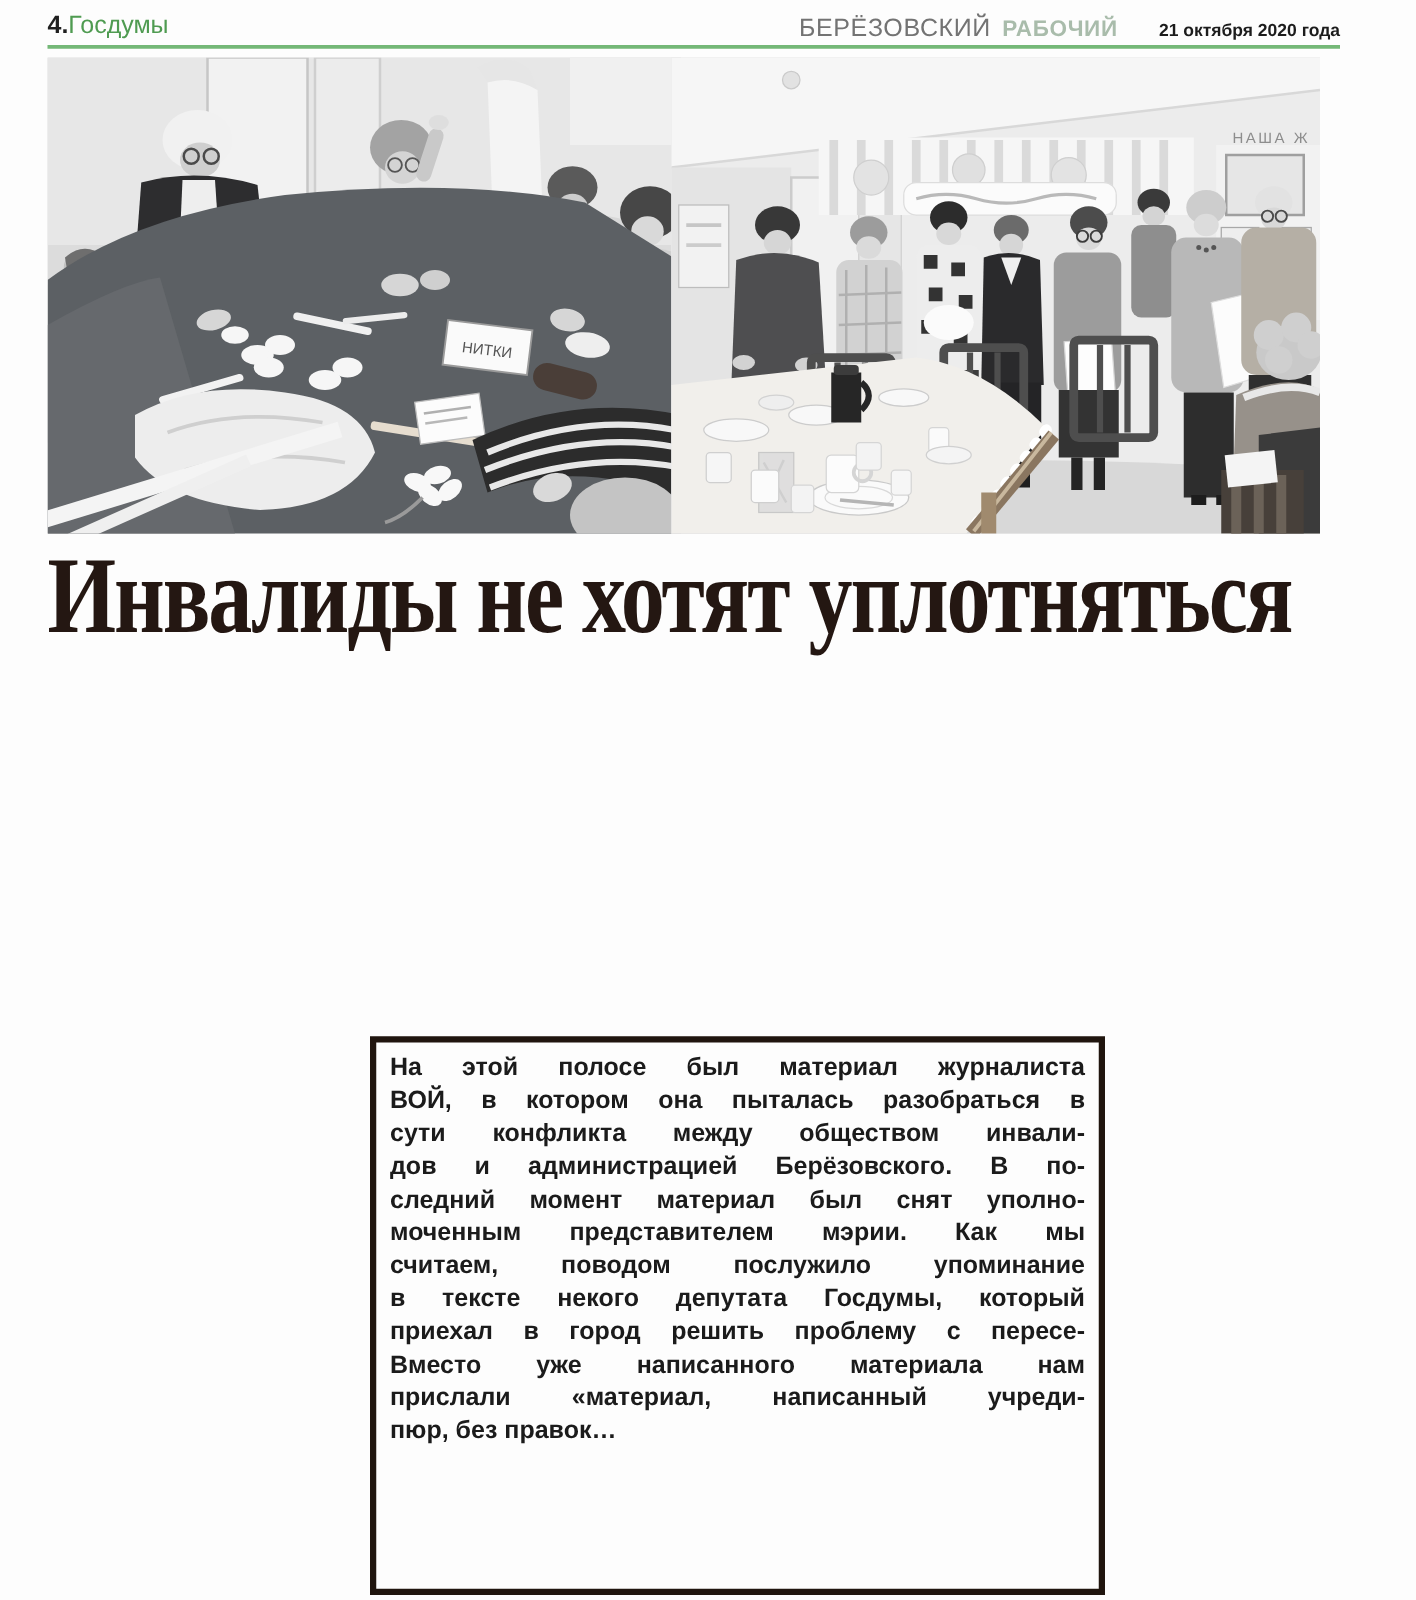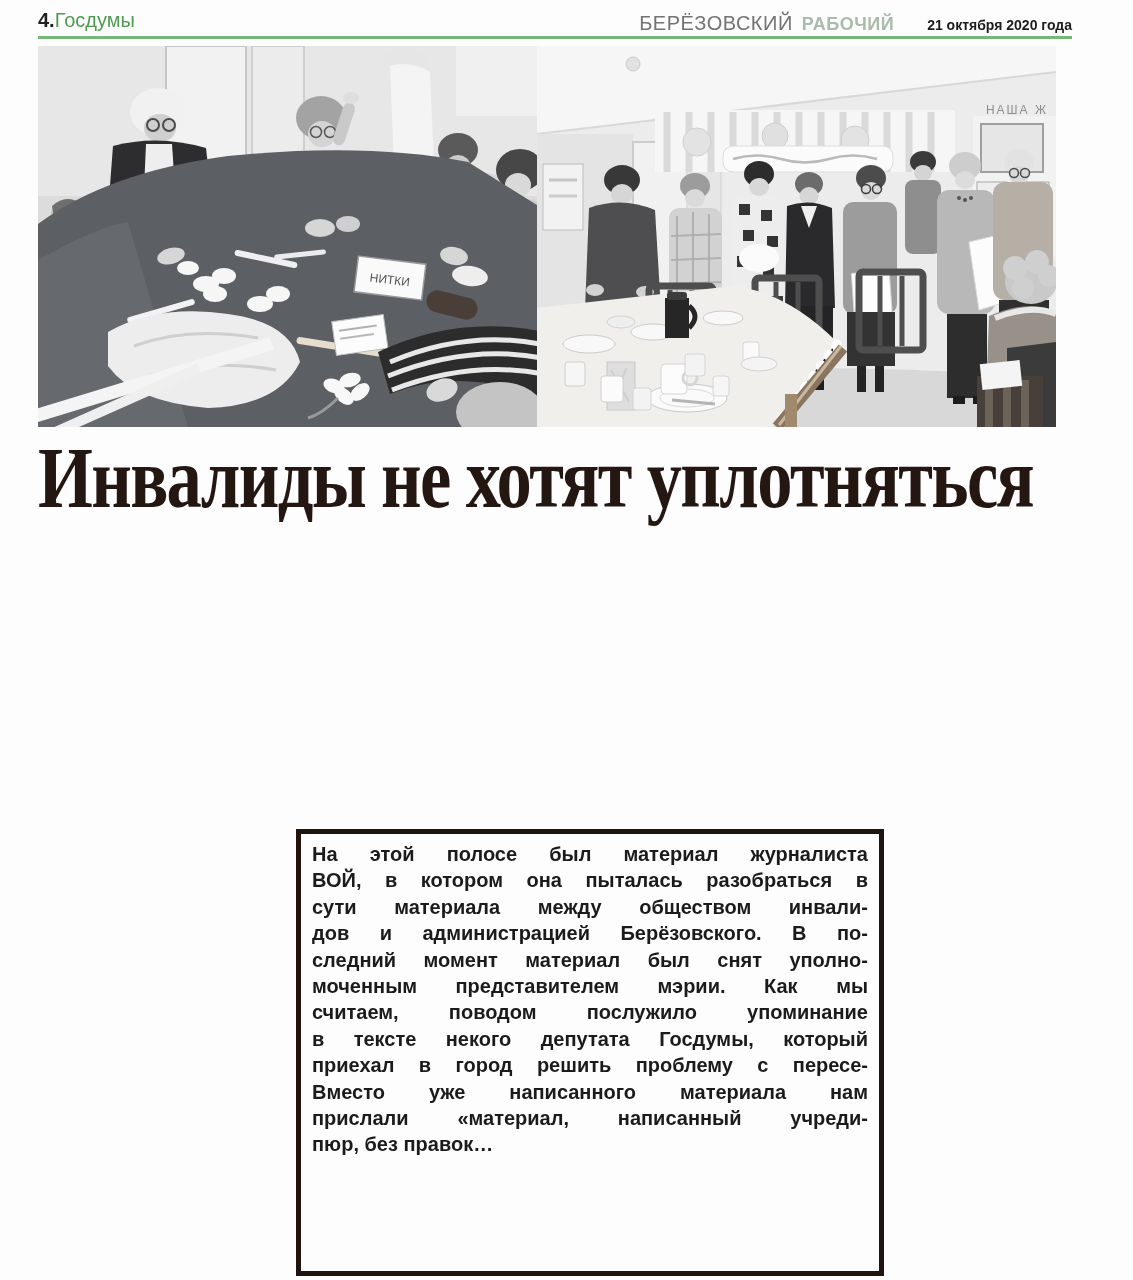--- a/index.html
+++ b/index.html
@@ -337,21 +337,21 @@
       </g>
     </svg>
   </figure>
 
   <h1 class="headline">Инвалиды не хотят уплотняться</h1>
 
   <div class="note-box">
     <div>
         <div class="note-line">На этой полосе был материал журналиста</div>
         <div class="note-line">ВОЙ, в котором она пыталась разобраться в</div>
-        <div class="note-line">сути материала между обществом инвали-</div>
+        <div class="note-line">сути конфликта между обществом инвали-</div>
         <div class="note-line">дов и администрацией Берёзовского. В по-</div>
         <div class="note-line">следний момент материал был снят уполно-</div>
         <div class="note-line">моченным представителем мэрии. Как мы</div>
         <div class="note-line">считаем, поводом послужило упоминание</div>
         <div class="note-line">в тексте некого депутата Госдумы, который</div>
         <div class="note-line">приехал в город решить проблему с пересе-</div>
         <div class="note-line">Вместо уже написанного материала нам</div>
         <div class="note-line">прислали «материал, написанный учреди-</div>
         <div class="note-line para-end">пюр, без правок…</div>
       </div>

